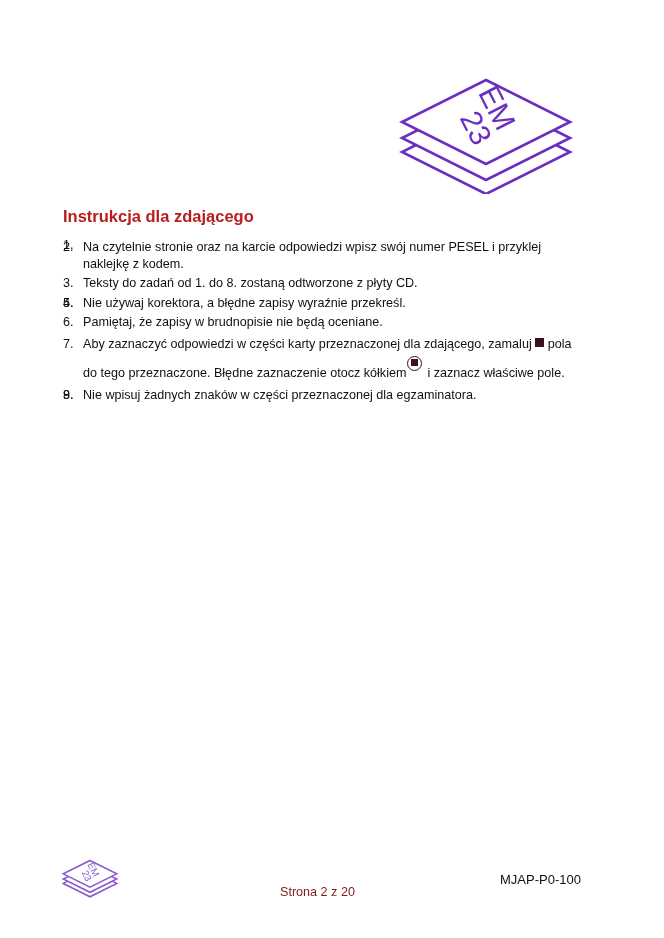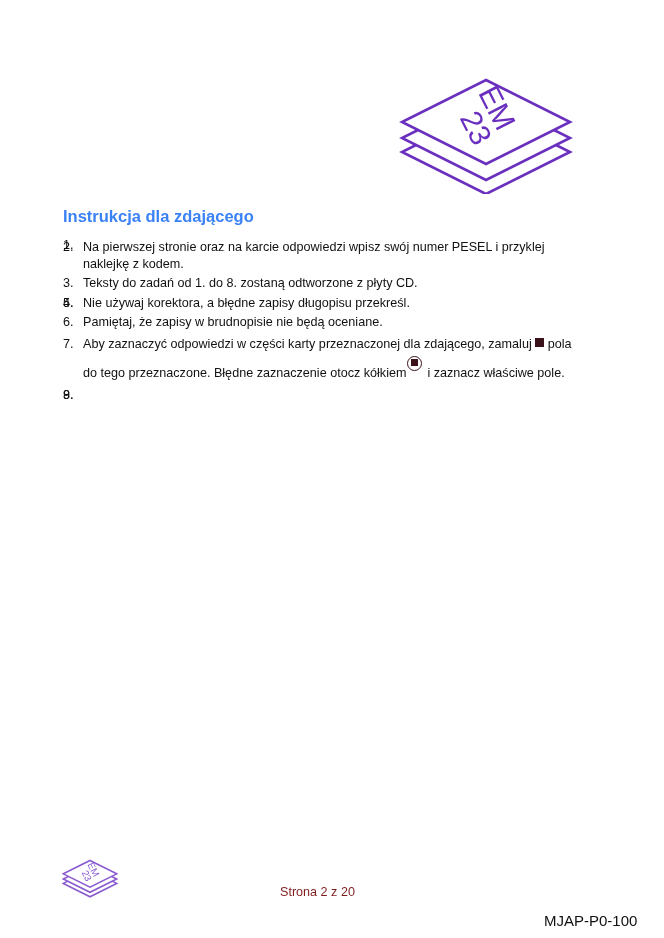--- a/index.html
+++ b/index.html
@@ -3,42 +3,42 @@
 <meta charset="utf-8">
 <style>
   html, body { margin: 0; padding: 0; background: #ffffff; }
   body {
     width: 664px; height: 938px; position: relative; overflow: hidden;
     font-family: "Liberation Sans", "DejaVu Sans", sans-serif; color: #111;
   }
   .logo-top { position: absolute; left: 398px; top: 76px; width: 176px; height: 118px; }
   .title {
     position: absolute; left: 63px; top: 207px;
-    font-size: 16.5px; font-weight: bold; color: #3b82f6; margin: 0;
+    font-size: 16.5px; font-weight: bold; color: #b91c1c; margin: 0;
   }
   .list { position: absolute; left: 63px; top: 237px; width: 520px; margin: 0; padding: 0; list-style: none; }
   .item { position: relative; padding-left: 20px; font-size: 12.6px; line-height: 17px; margin-bottom: 2.2px; }
   .item .num { position: absolute; left: 0; top: 0; }
   .item.tall { line-height: 23px; margin-bottom: 0; }
   .item.tall .num { top: 0; }
   .sq {
     display: inline-block; width: 9px; height: 9px; background: #3b1219;
     vertical-align: 1px; margin: 0 4px 0 3px;
   }
   .circ {
     display: inline-block; width: 15px; height: 15px; border-radius: 50%;
     border: 1.5px solid #3b1219; box-sizing: border-box; position: relative;
     vertical-align: 6px; margin: 0 5px 0 1px;
   }
   .circ::after {
     content: ""; position: absolute; left: 2.5px; top: 2.5px; width: 7px; height: 7px; background: #3b1219;
   }
   .logo-foot { position: absolute; left: 62px; top: 858px; width: 56px; height: 40px; }
   .page-num { position: absolute; left: 280px; top: 885px; font-size: 12.6px; color: #7f1d1d; }
-  .code { position: absolute; left: 500px; top: 912px; font-size: 15px; color: #111; margin-left: 44px; }
+  .code { position: absolute; left: 500px; top: 872px; font-size: 13px; color: #111; }
 </style>
 </head>
 <body>
 
 <svg class="logo-top" viewBox="0 0 176 118">
   <g fill="none" stroke="#6a2fbf" stroke-width="2.6" stroke-linejoin="miter">
     <polygon points="88,34 172,76 88,118 4,76" fill="#fff"></polygon>
     <polygon points="88,20 172,62 88,104 4,62" fill="#fff"></polygon>
     <polygon points="88,4 172,46 88,88 4,46" fill="#fff"></polygon>
   </g>
@@ -49,46 +49,47 @@
 </svg>
 
 <h1 class="title">Instrukcja dla zdającego</h1>
 
 <ol class="list">
   <li class="item">
     <span class="num">1.</span>
   </li>
   <li class="item">
     <span class="num">2.</span>
-    <span>Na pierwszej stronie oraz na karcie odpowiedzi wpisz swój numer PESEL i przyklej naklejkę z kodem.</span>
+    <span>Na czytelnie stronie oraz na karcie odpowiedzi wpisz swój numer PESEL i przyklej naklejkę z kodem.</span>
   </li>
   <li class="item">
     <span class="num">3.</span>
     <span>Teksty do zadań od 1. do 8. zostaną odtworzone z płyty CD.</span>
   </li>
   <li class="item">
     <span class="num">4.</span>
   </li>
   <li class="item">
     <span class="num">5.</span>
-    <span>Nie używaj korektora, a błędne zapisy długopisu przekreśl.</span>
+    <span>Nie używaj korektora, a błędne zapisy wyraźnie przekreśl.</span>
   </li>
   <li class="item">
     <span class="num">6.</span>
     <span>Pamiętaj, że zapisy w brudnopisie nie będą oceniane.</span>
   </li>
   <li class="item tall">
     <span class="num">7.</span>
     <span>Aby zaznaczyć odpowiedzi w części karty przeznaczonej dla zdającego, zamaluj</span><span class="sq"></span><span>pola do tego przeznaczone. Błędne zaznaczenie otocz kółkiem</span><span class="circ"></span><span>i zaznacz właściwe pole.</span>
   </li>
   <li class="item" style="margin-top:2px">
     <span class="num">8.</span>
   </li>
   <li class="item">
     <span class="num">9.</span>
+    <span>Nie wpisuj żadnych znaków w części przeznaczonej dla egzaminatora.</span>
   </li>
 </ol>
 
 <svg class="logo-foot" viewBox="0 0 176 118">
   <g fill="none" stroke="#8a5ad0" stroke-width="5" stroke-linejoin="miter">
     <polygon points="88,34 172,76 88,118 4,76" fill="#fff"></polygon>
     <polygon points="88,20 172,62 88,104 4,62" fill="#fff"></polygon>
     <polygon points="88,4 172,46 88,88 4,46" fill="#fff"></polygon>
   </g>
   <g fill="#8a5ad0" font-family="Liberation Sans, sans-serif" font-size="30" transform="translate(88,46) rotate(63)">

